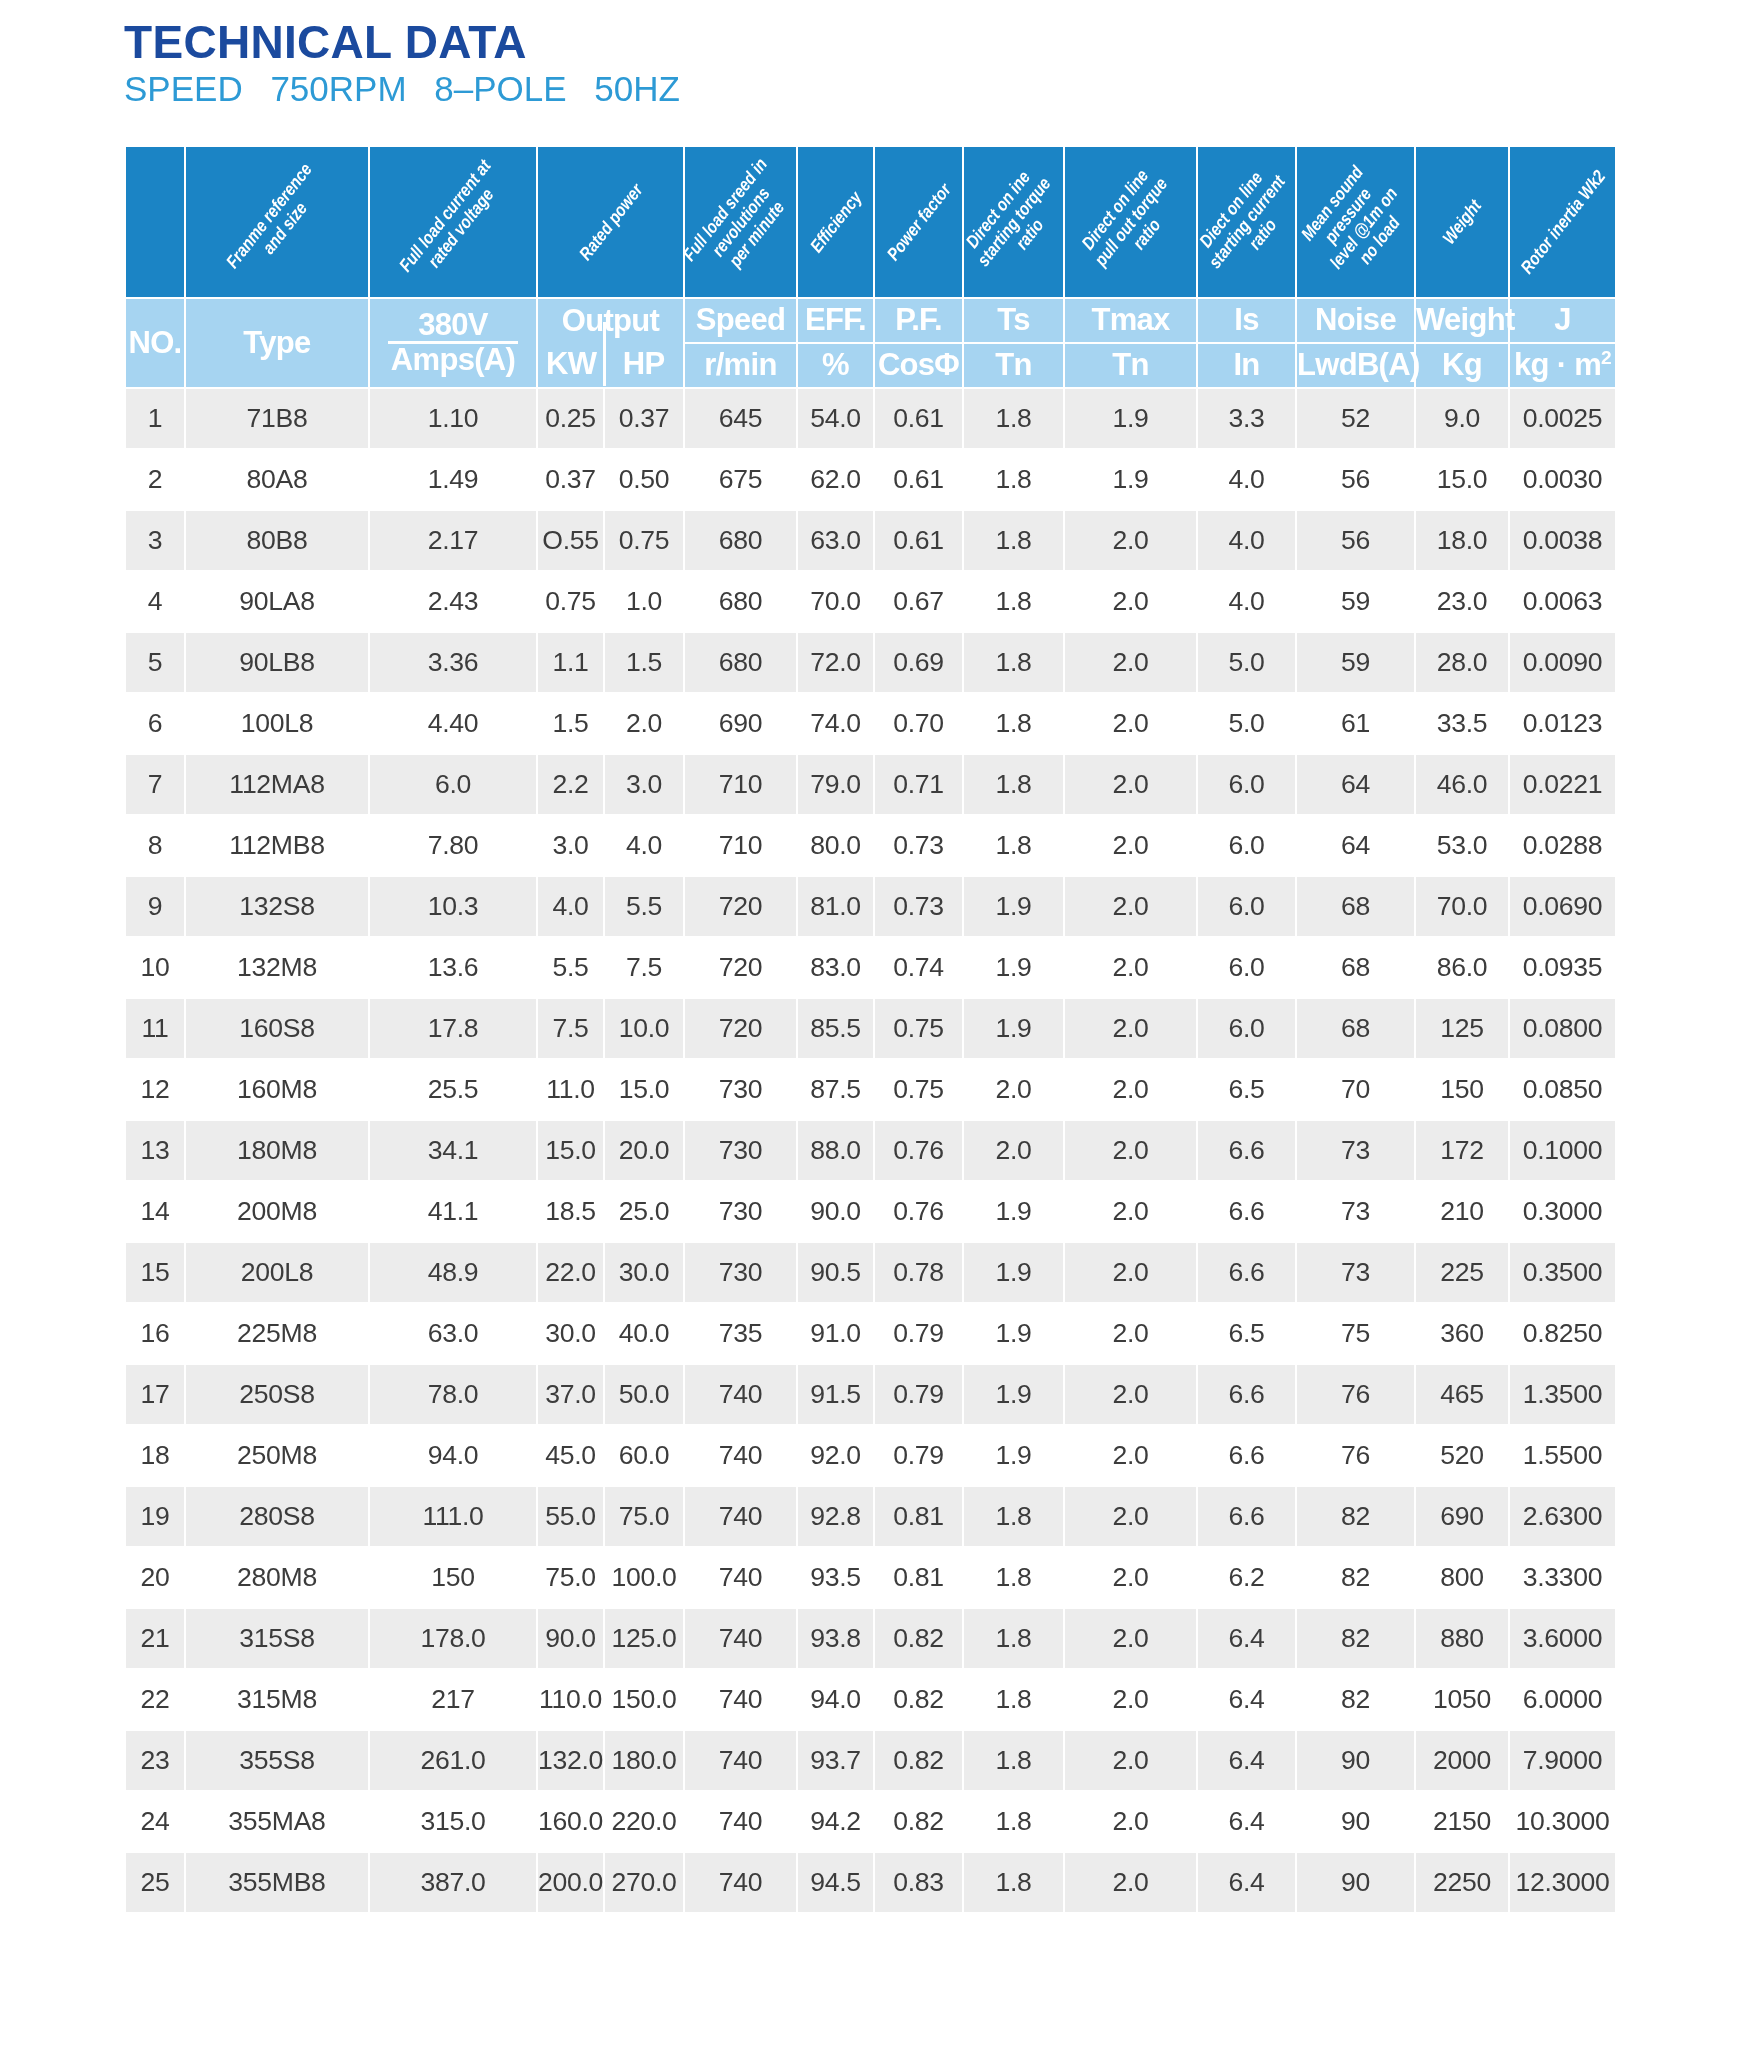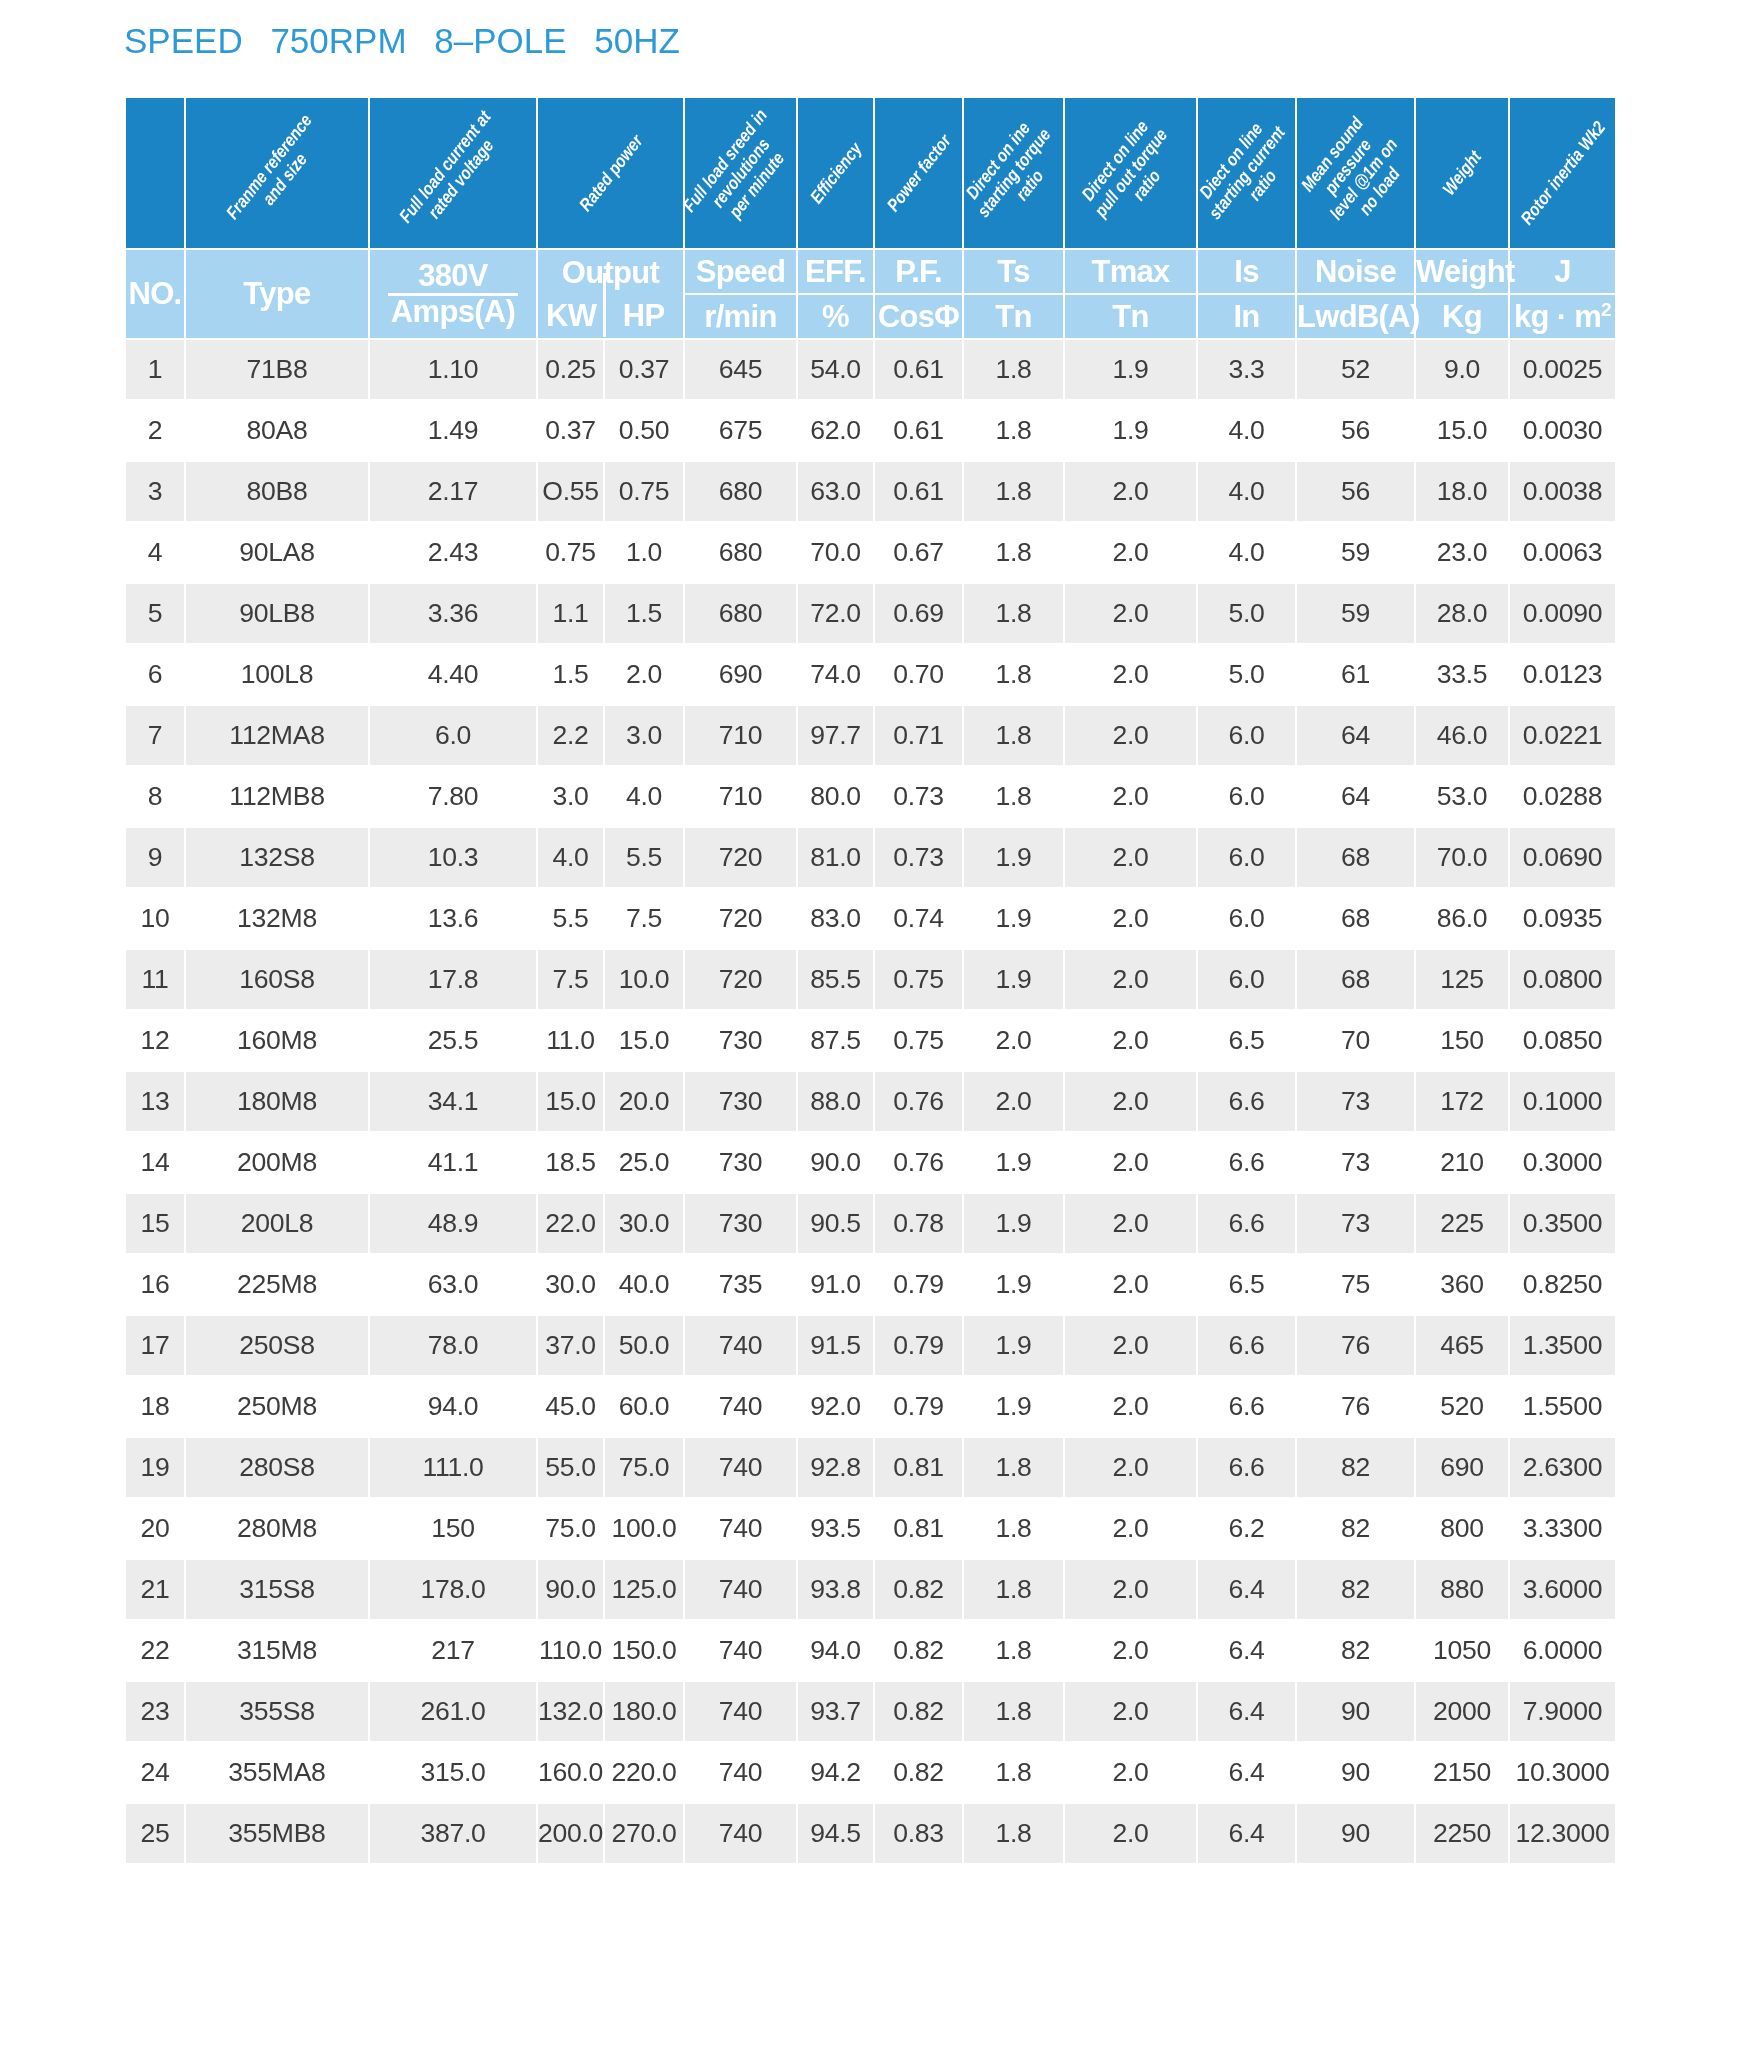--- a/index.html
+++ b/index.html
@@ -110,20 +110,21 @@
     letter-spacing: -0.3px;
     color: #3c3c3c;
     background: #ffffff;
   }
   tbody tr:nth-child(odd) td { background: #ececec; }
 </style>
 </head>
 <body>
 
 <div class="content">
+  <h1 class="page-title">TECHNICAL DATA</h1>
   <h2 class="page-subtitle">SPEED 750RPM 8–POLE 50HZ</h2>
 
   <table class="tech">
     <colgroup>
       <col style="width:60px">
         <col style="width:184px">
         <col style="width:168px">
       <col style="width:67px">
         <col style="width:80px">
         <col style="width:113px">
@@ -326,21 +327,21 @@
           <td>33.5</td>
           <td>0.0123</td>
         </tr>
         <tr>
           <td>7</td>
           <td>112MA8</td>
           <td>6.0</td>
           <td>2.2</td>
           <td>3.0</td>
           <td>710</td>
-          <td>97.7</td>
+          <td>79.0</td>
           <td>0.71</td>
           <td>1.8</td>
           <td>2.0</td>
           <td>6.0</td>
           <td>64</td>
           <td>46.0</td>
           <td>0.0221</td>
         </tr>
         <tr>
           <td>8</td>

